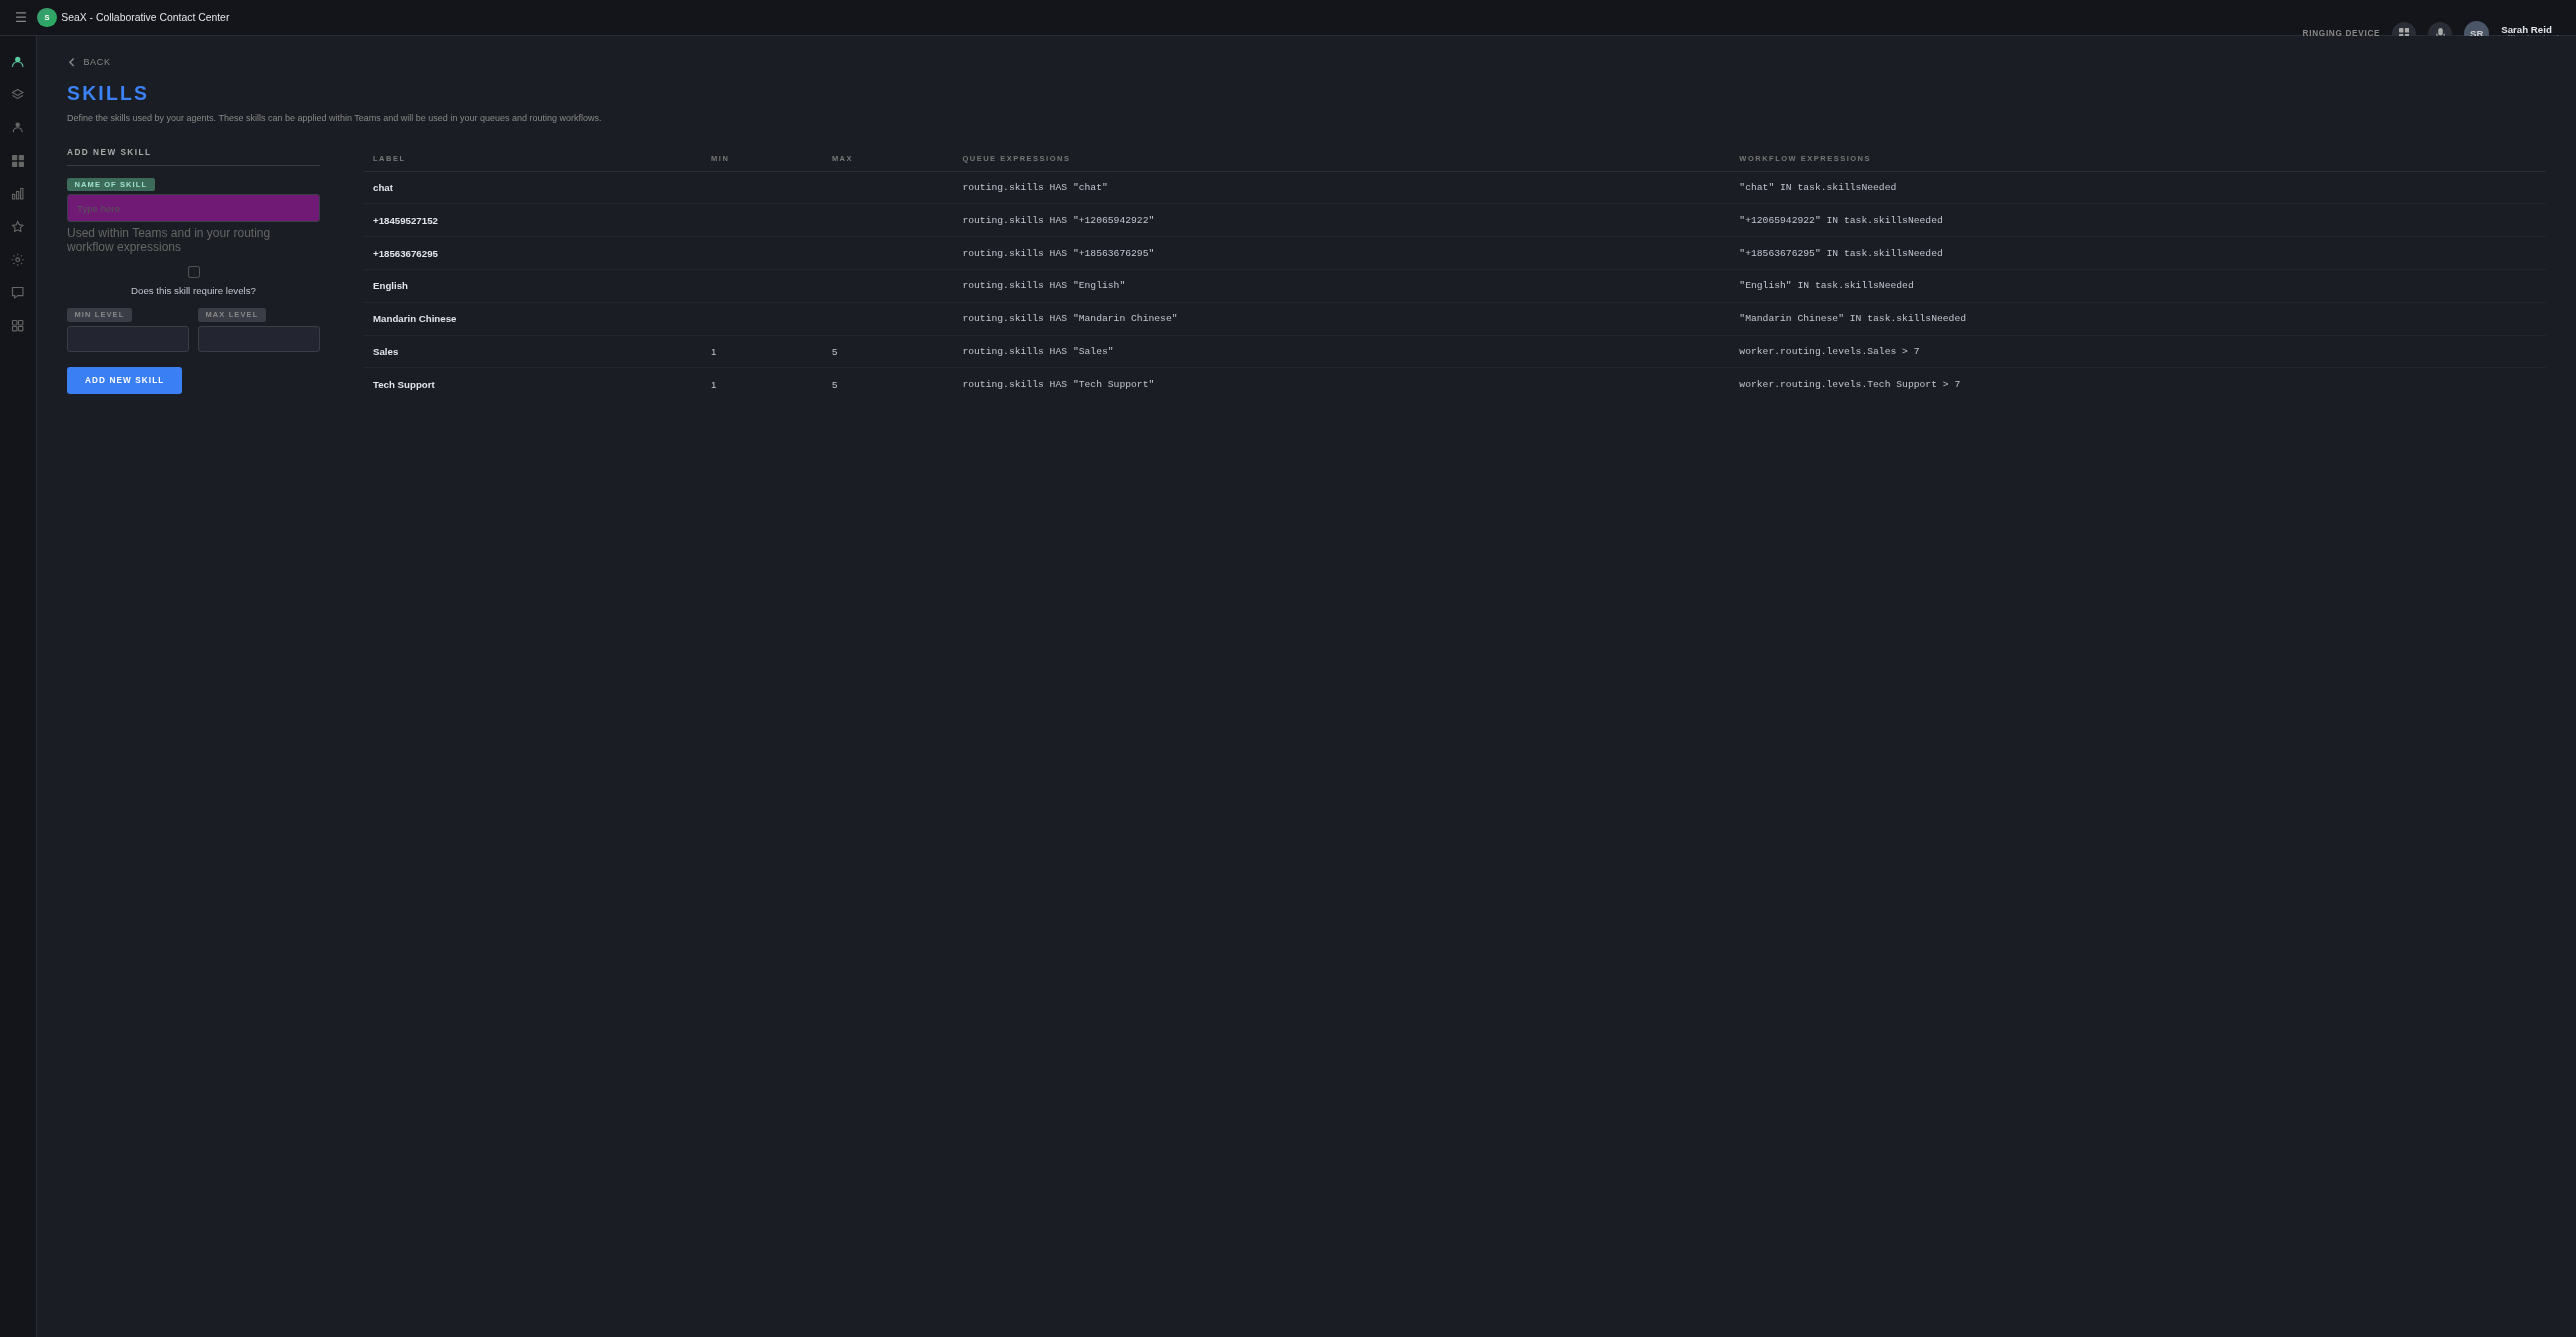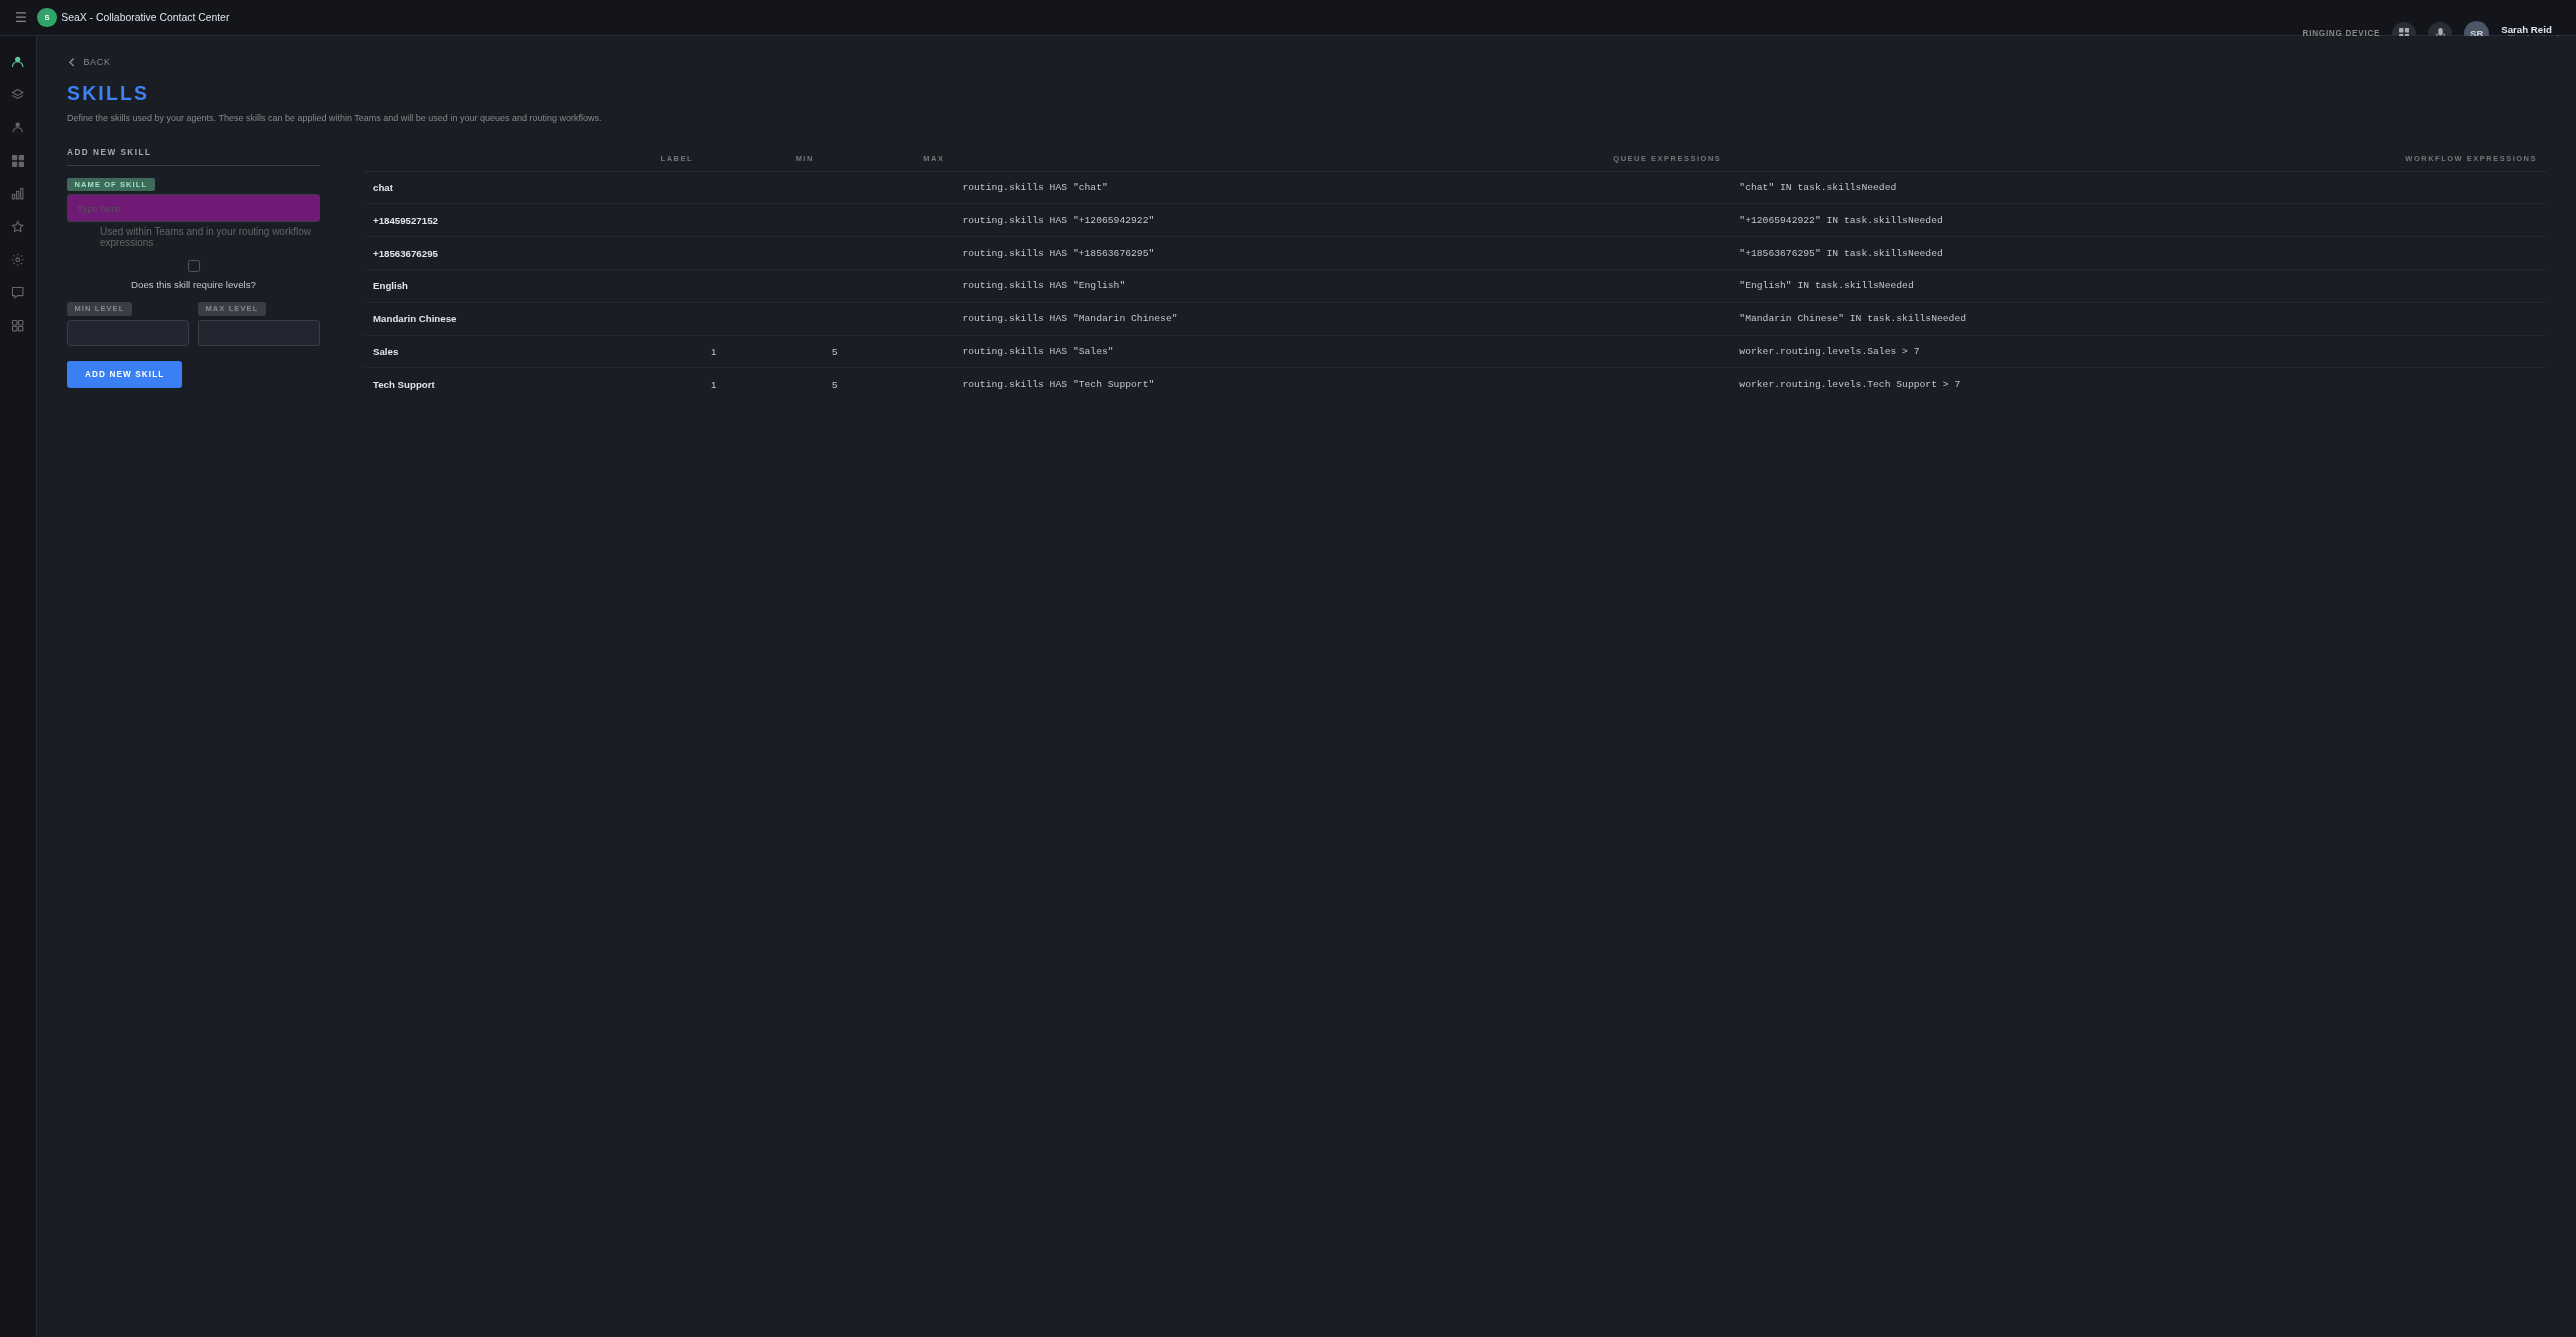--- a/index.html
+++ b/index.html
@@ -217,25 +217,24 @@
       border: 0.7px solid #3a3d45;
       border-radius: 3px;
       color: #c8cdd6;
       font-size: 9.7px;
       padding: 7.5px 9px;
       outline: none;
     }
     .text-input::placeholder { color: #555; }
 
     .field-hint {
-      font-size: 10px;
+      font-size: 12px;
       color: #666;
       margin-top: 3.7px;
       margin-bottom: 12px;
-      margin-left: 33px;
     }
 
     .checkbox-row {
       display: flex;
       align-items: center;
       gap: 7.5px;
       margin-bottom: 12px;
       flex-direction: column;
     }
     .checkbox-box {
@@ -304,21 +303,21 @@
     .skills-table {
       width: 100%;
       border-collapse: collapse;
     }
     .skills-table th {
       font-size: 7.5px;
       font-weight: 600;
       letter-spacing: 1.5px;
       text-transform: uppercase;
       color: #777;
-      text-align: right;
+      text-align: left;
       padding: 6px 9px 7.5px 9px;
       border-bottom: 0.7px solid #2a2d35;
     }
     .skills-table td {
       padding: 10.4px 9px;
       border-bottom: 0.7px solid #232630;
       font-size: 9.7px;
       color: #c0c5d0;
       vertical-align: middle;
     }

